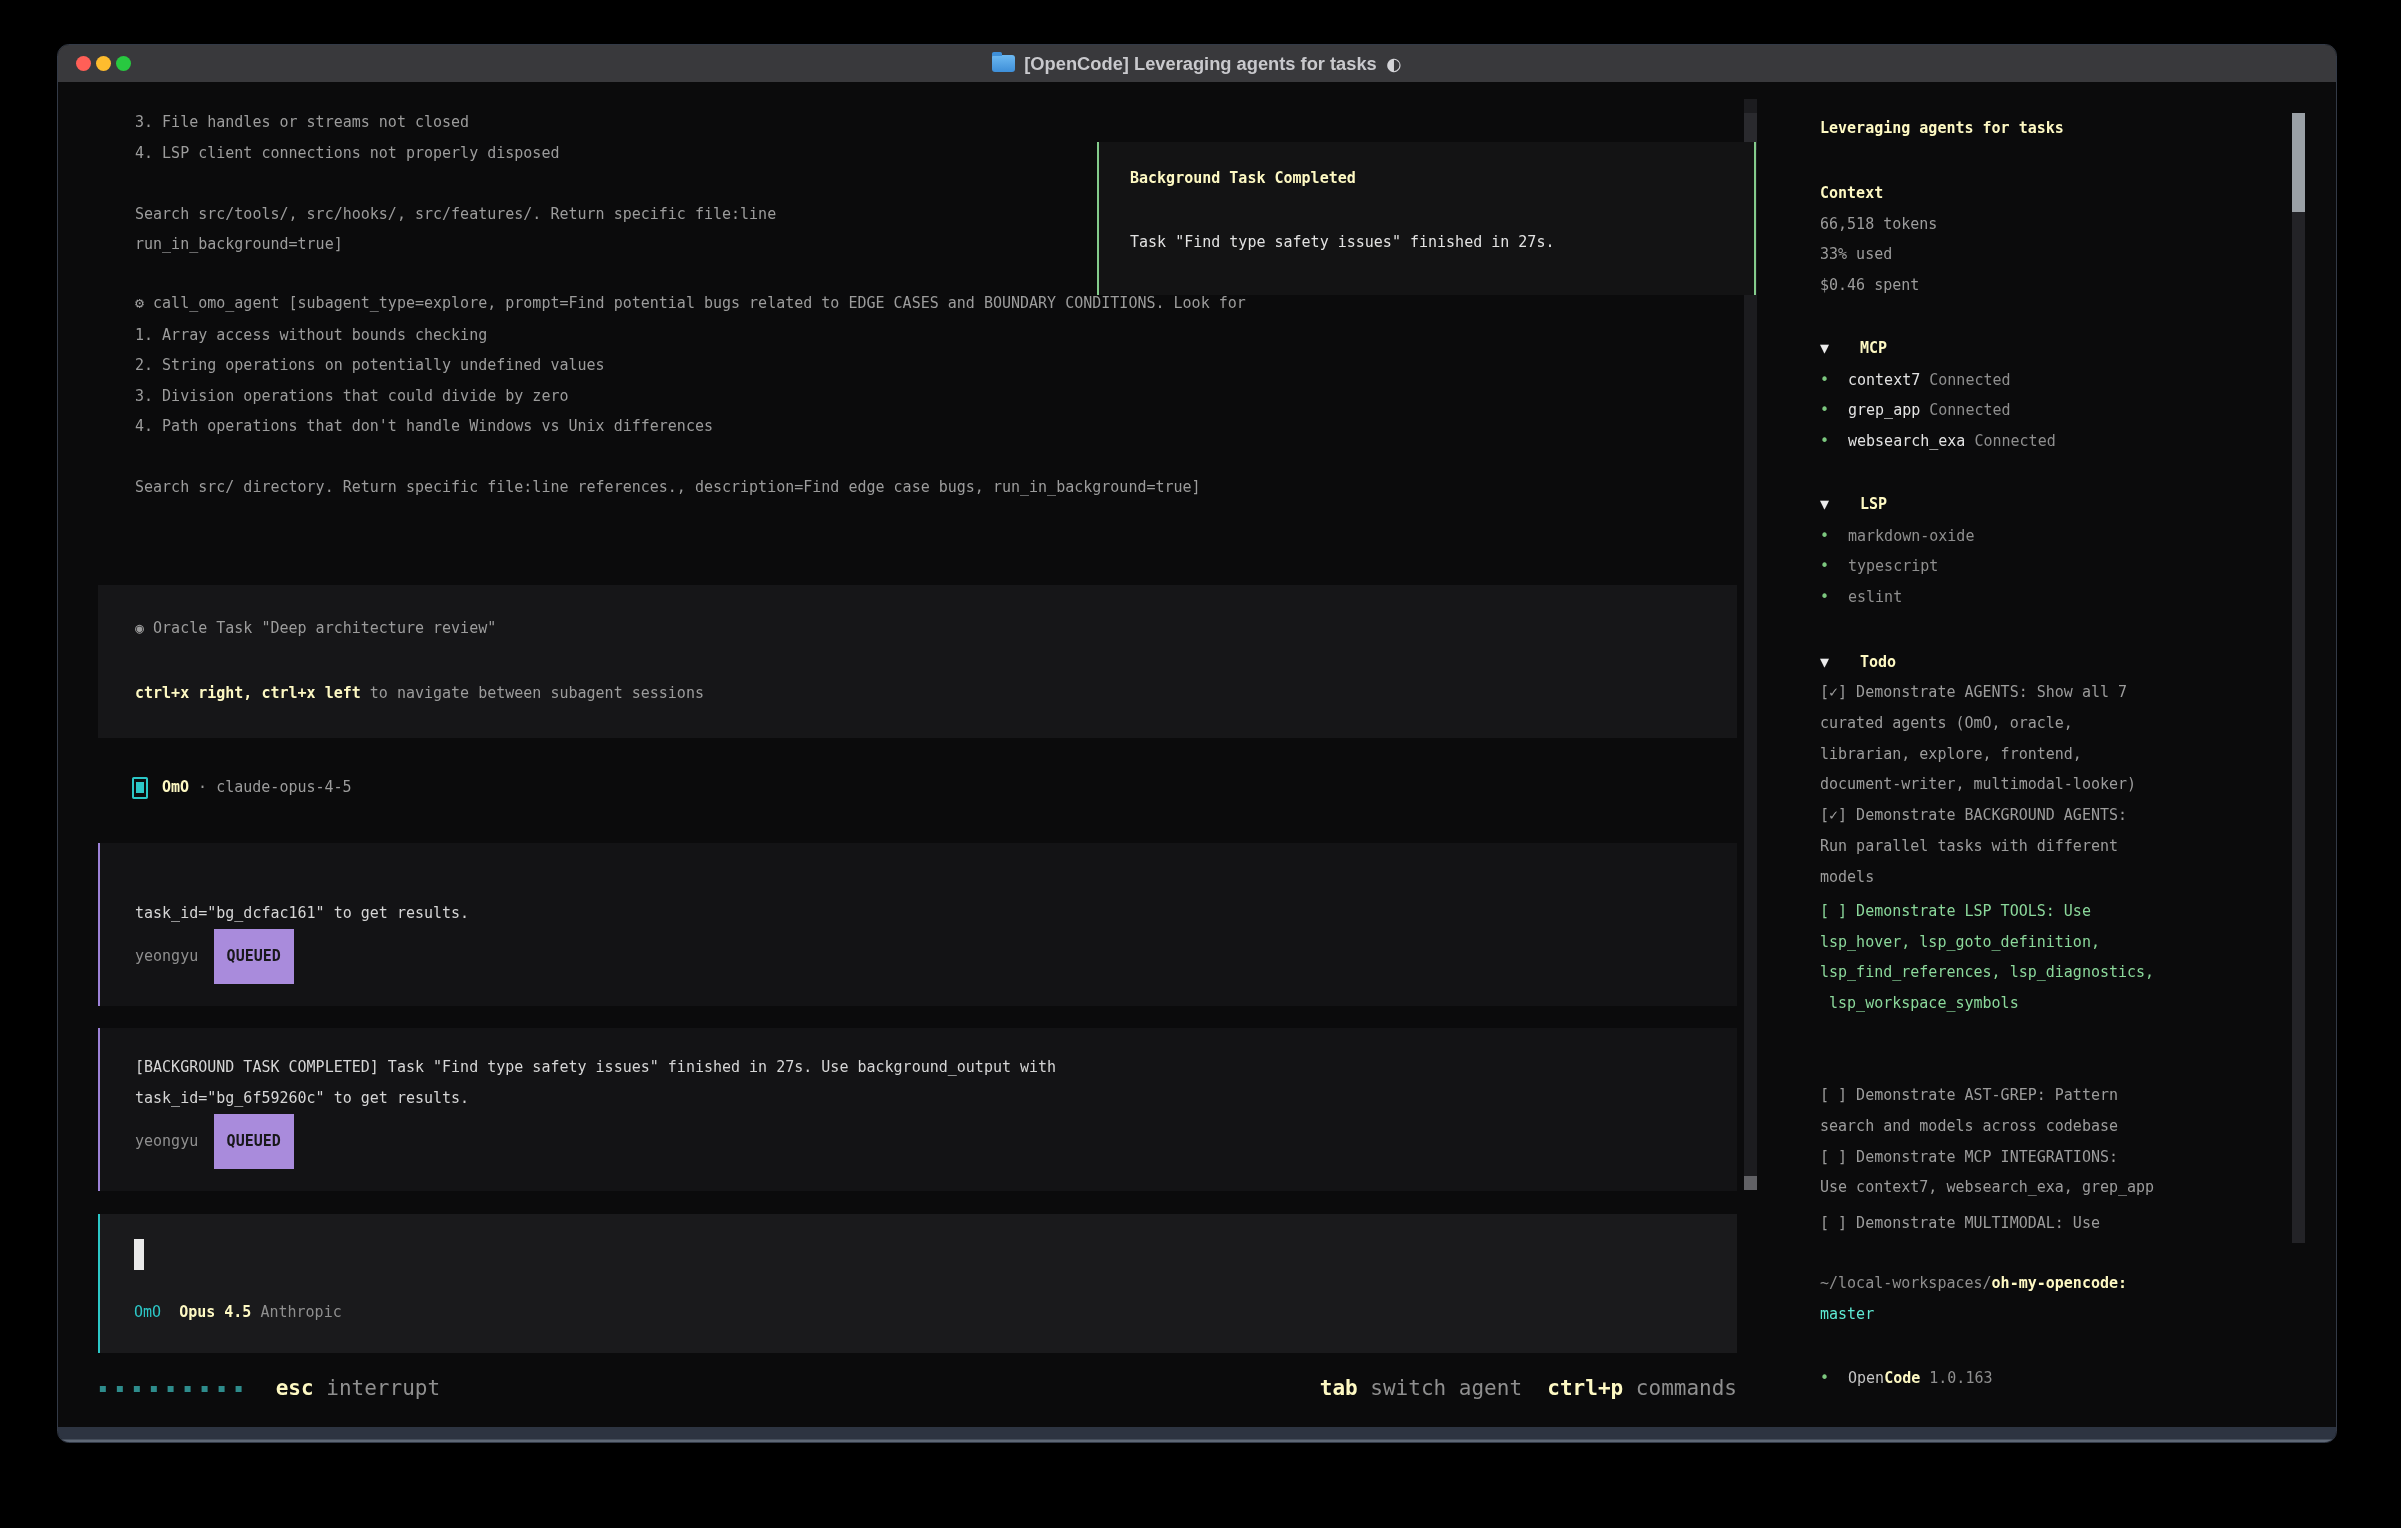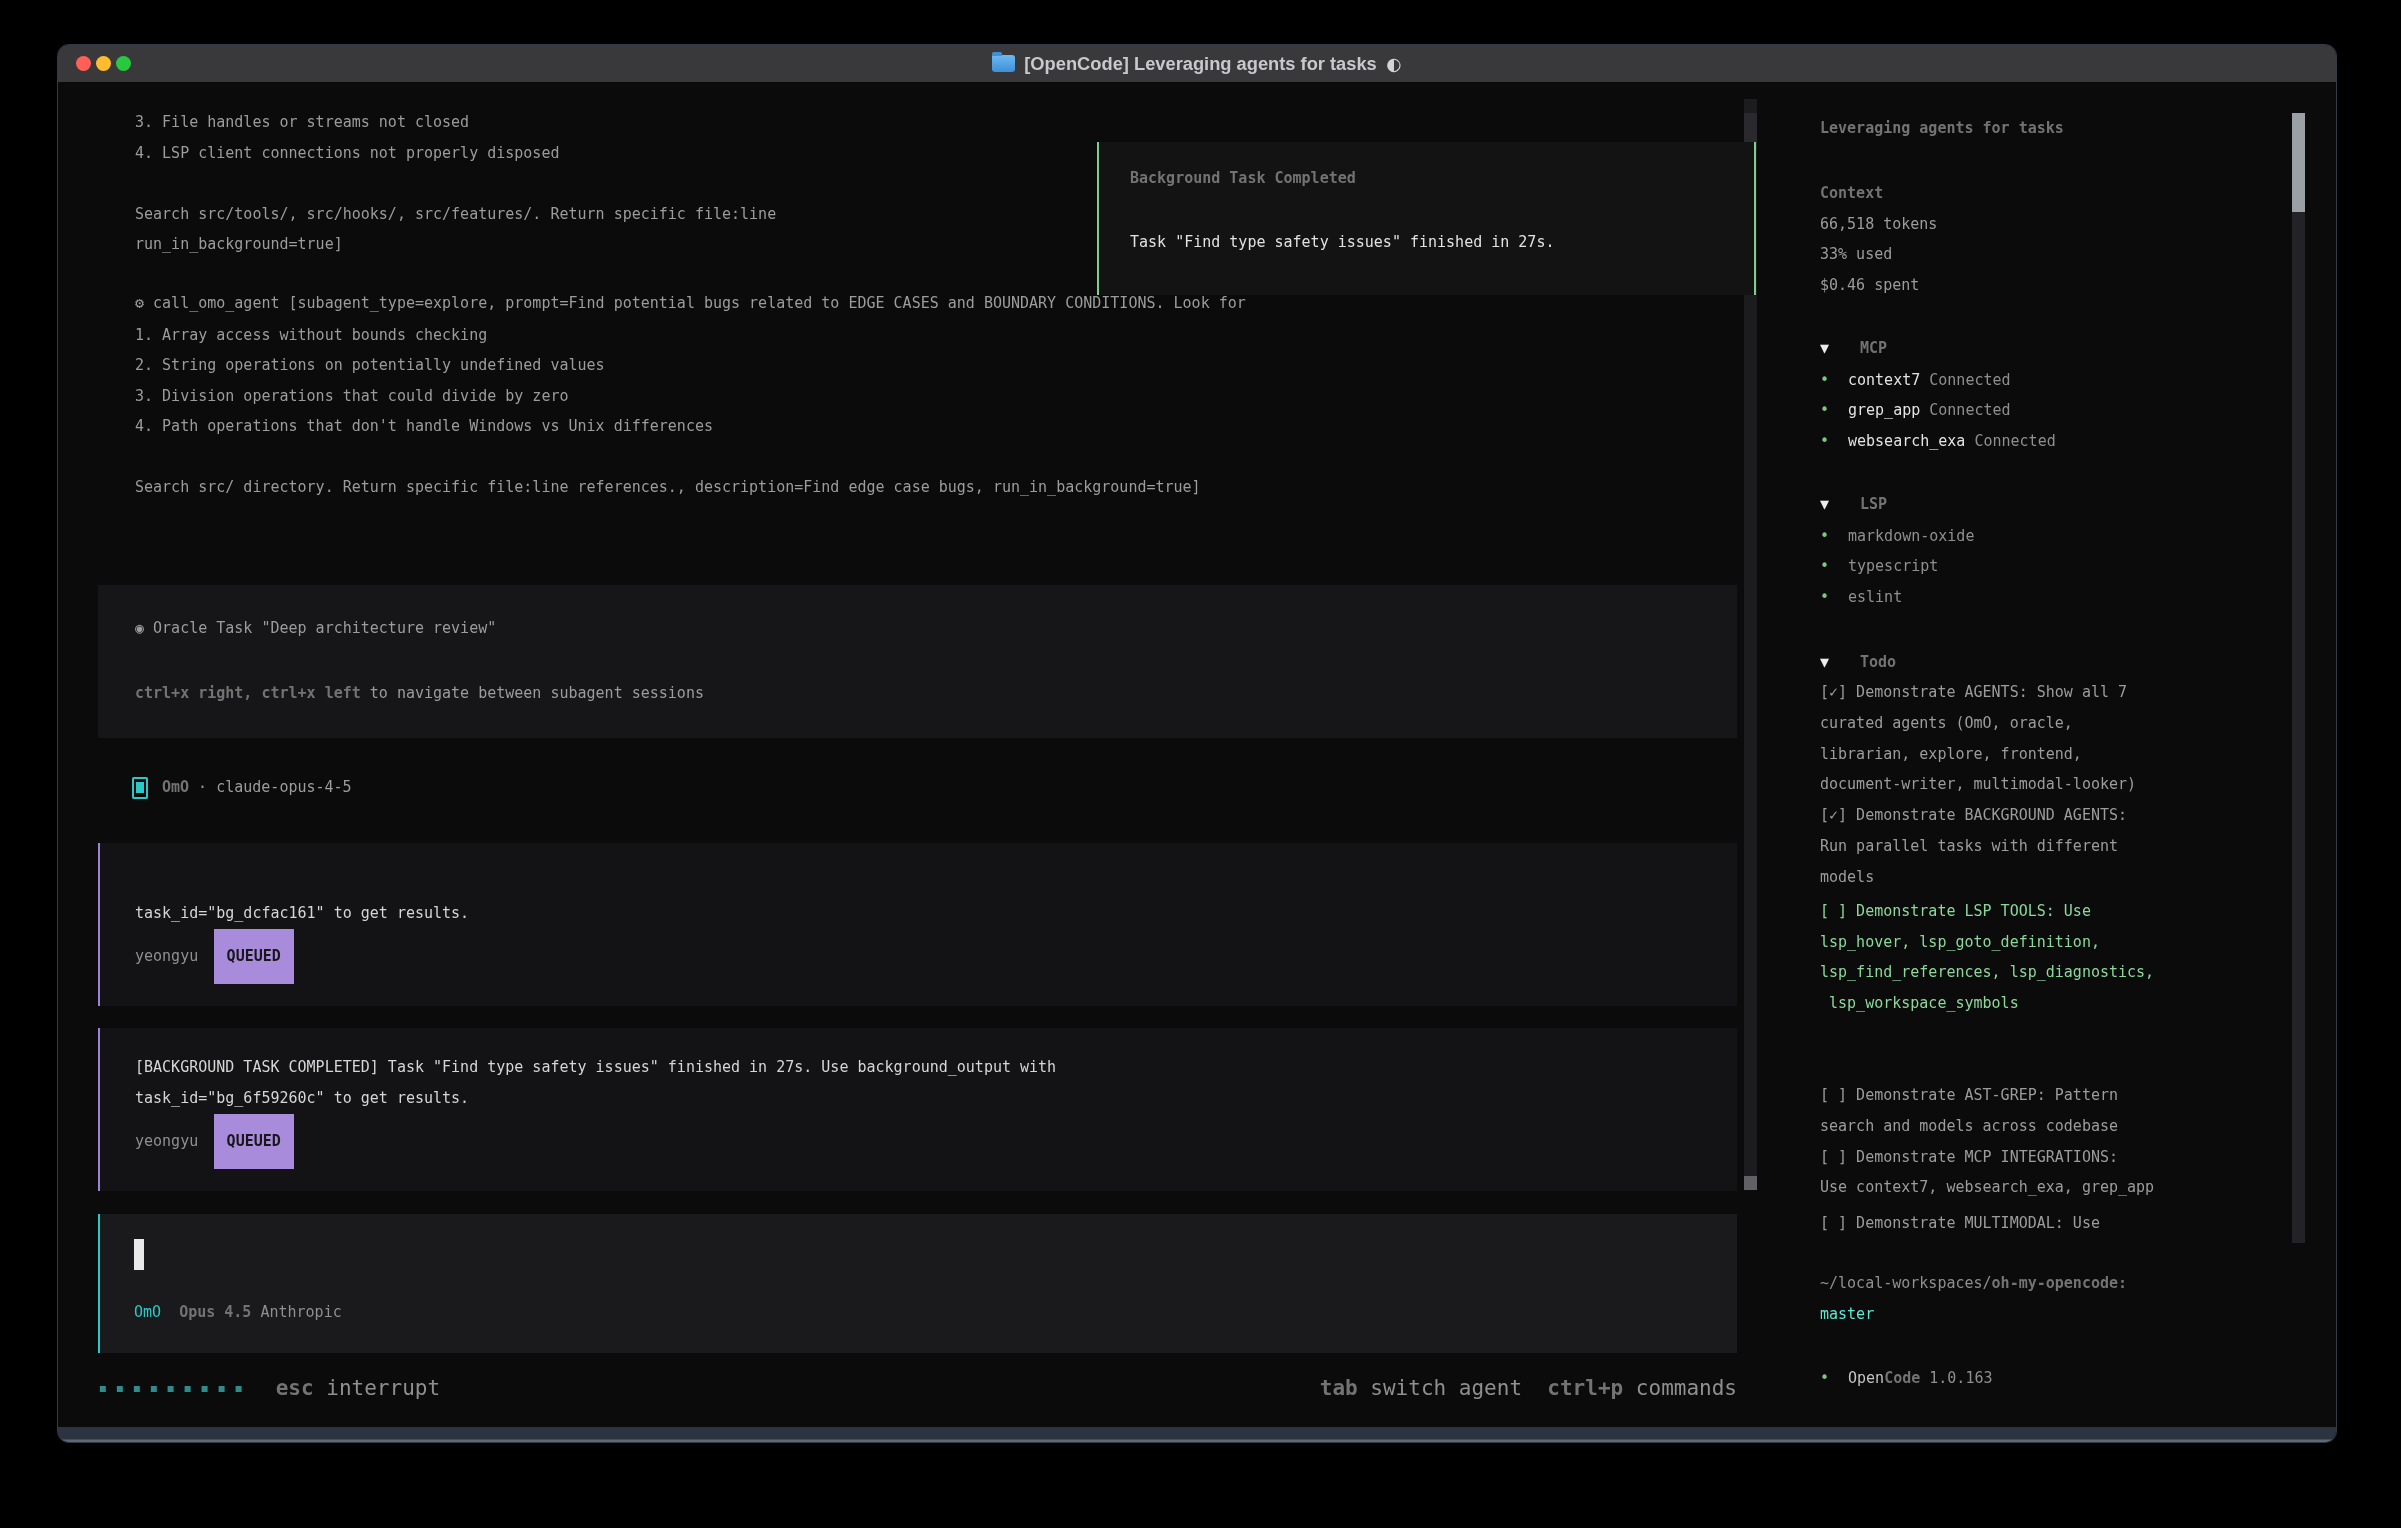--- a/index.html
+++ b/index.html
@@ -19,21 +19,21 @@
   .titlegroup { display:flex; align-items:center; gap:9.5px;
     font-family:"Liberation Sans", sans-serif; font-weight:bold; font-size:18.3px; color:#c9c9cd; }
   .foldericon { position:relative; width:22.5px; height:16.5px; background:linear-gradient(#6db9f2,#3e8fd8);
     border-radius:1.8px 3px 3px 3px; }
   .foldericon::before { content:""; position:absolute; left:0; top:-3.5px; width:9.5px; height:4.7px;
     background:#3e8fd8; border-radius:1.8px 1.8px 0 0; }
   .halfcircle { font-family:"DejaVu Sans", sans-serif; font-size:17.7px; color:#d4d4d8; font-weight:normal; }
 
   
   .tline { position:absolute; font-size:15px; line-height:31px; white-space:pre; color:#9c9c9c; }
-  .w   { color:#737373; font-weight:bold; }
+  .w   { color:#fef9c3; font-weight:bold; }
   .wt  { color:#d6d6d6; }
   .gr  { color:#8f8f8f; }
   .grl { color:#c4c4c4; }
   .tl  { color:#2cc7c7; }
   .gn  { color:#8bd89b; }
   .bullet { display:inline-block; width:28px; color:#7cc87f; }
   .tri { display:inline-block; width:40px; color:#ececec; }
 
   
   .box { position:absolute; background:#151517; }

